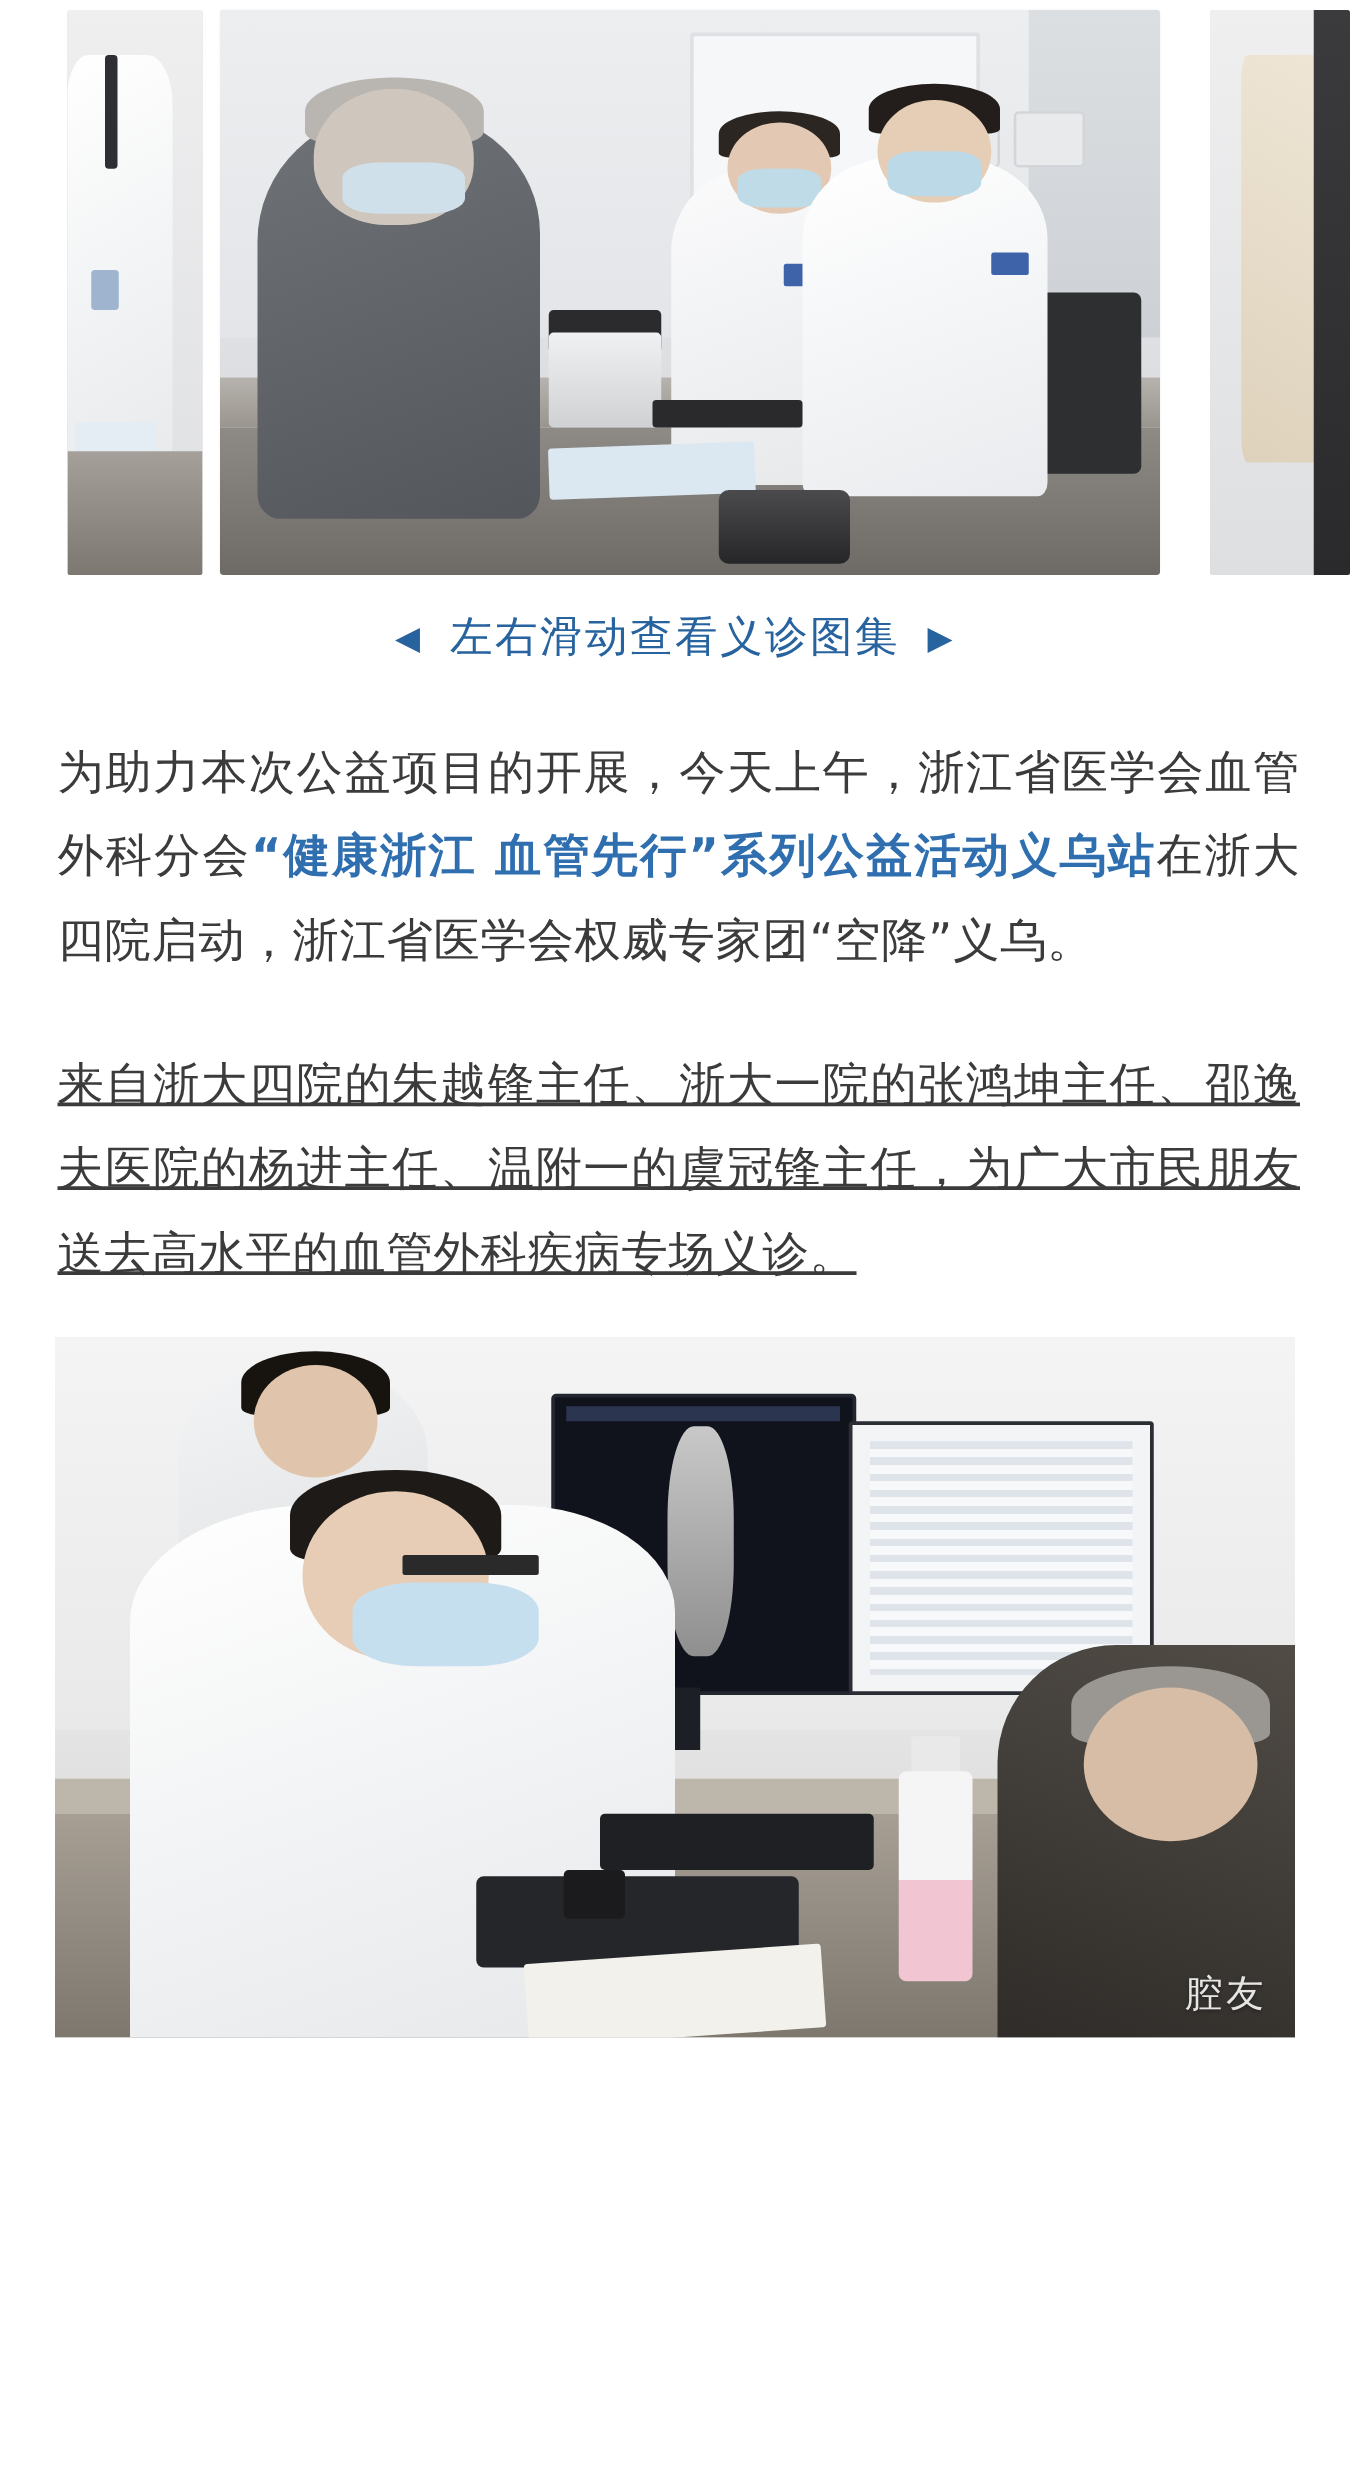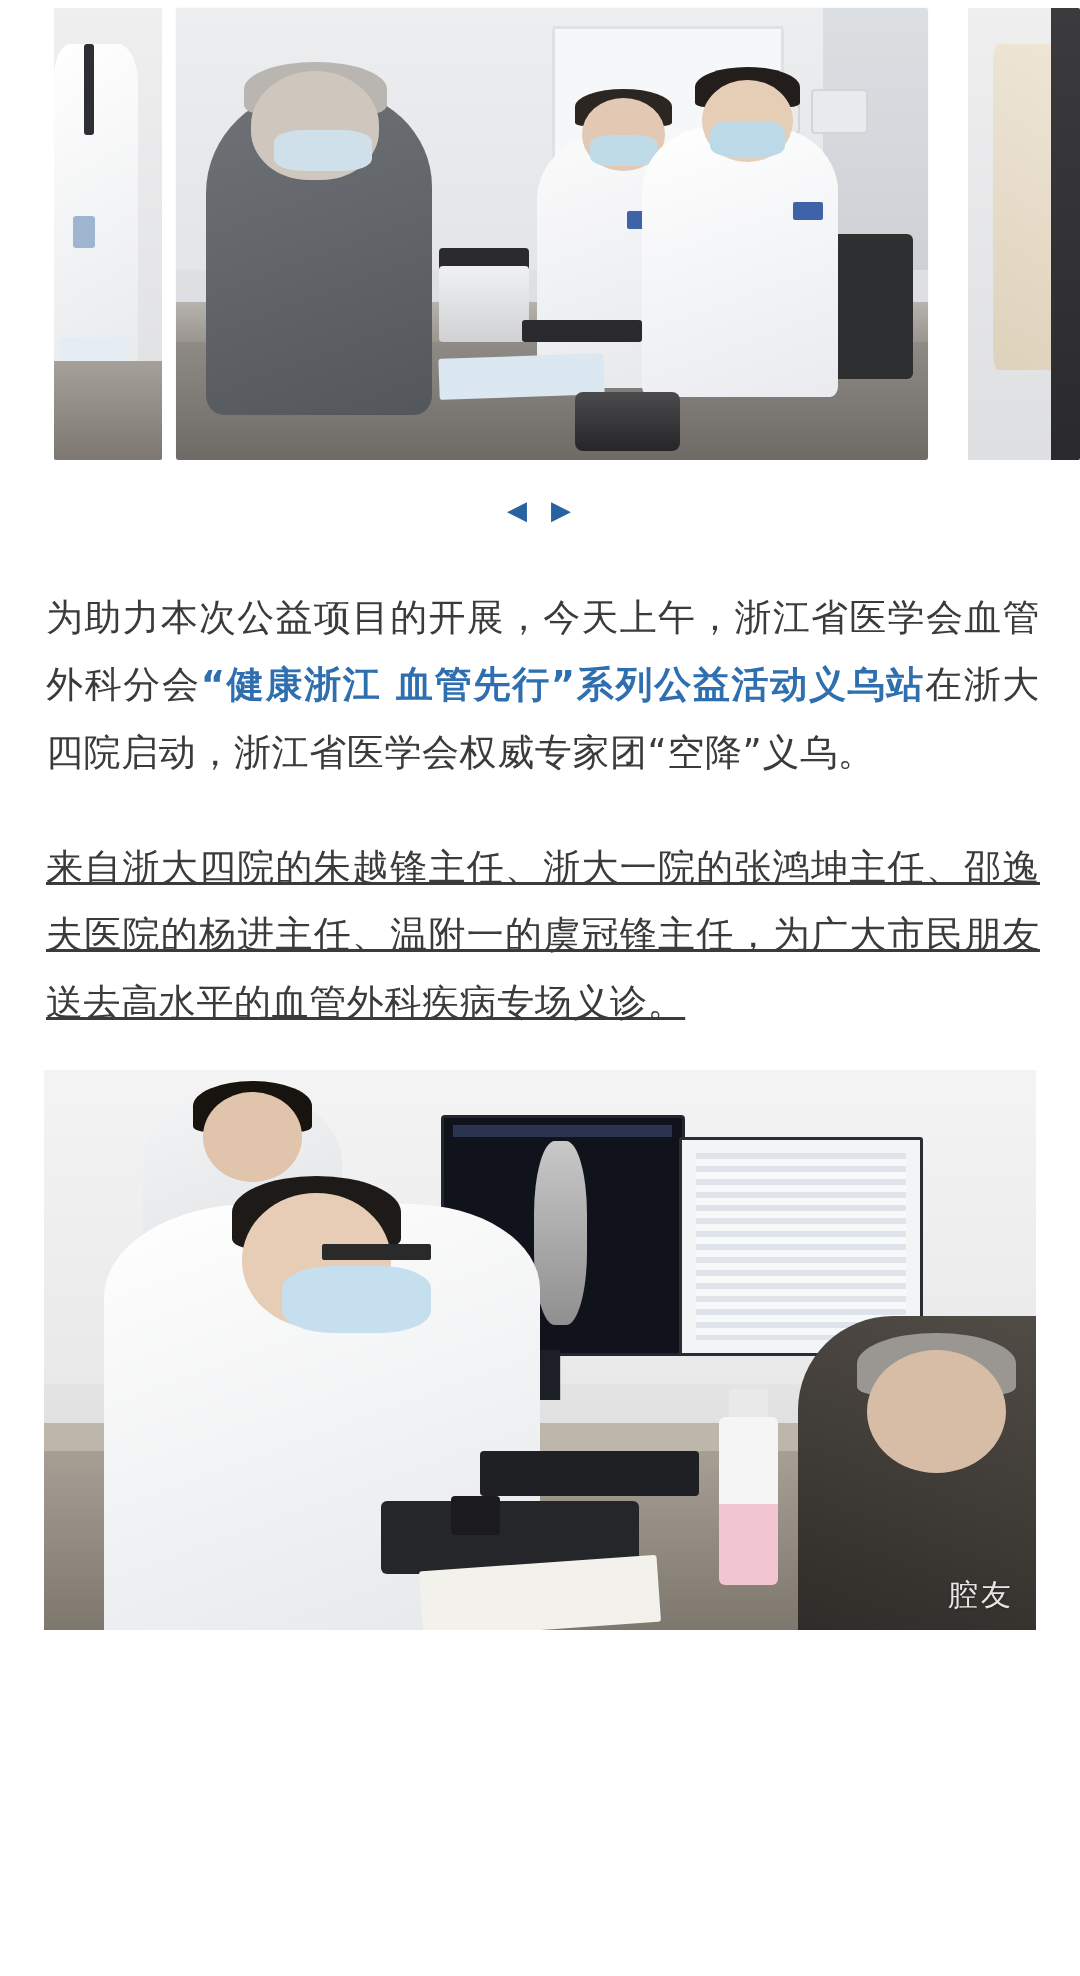--- a/index.html
+++ b/index.html
@@ -429,20 +429,21 @@
     <div class="slide slide-next">
       <div class="pside pside-right">
         <div class="coat"></div>
         <div class="strip"></div>
       </div>
     </div>
   </div>
 
   <div class="slider-hint">
     <span class="arrow">◀</span>
+    <span>左右滑动查看义诊图集</span>
     <span class="arrow">▶</span>
   </div>
 
   <div class="article">
     <p class="para first"><span>为助力本次公益项目的开展，今天上午，浙江省医学会血管外科分会</span><span class="hl">“健康浙江 血管先行”系列公益活动义乌站</span><span>在浙大四院启动，浙江省医学会权威专家团“空降”义乌。</span></p>
 
     <p class="para second">来自浙大四院的朱越锋主任、浙大一院的张鸿坤主任、邵逸夫医院的杨进主任、温附一的虞冠锋主任，为广大市民朋友送去高水平的血管外科疾病专场义诊。</p>
   </div>
 
   <div class="photo2">

